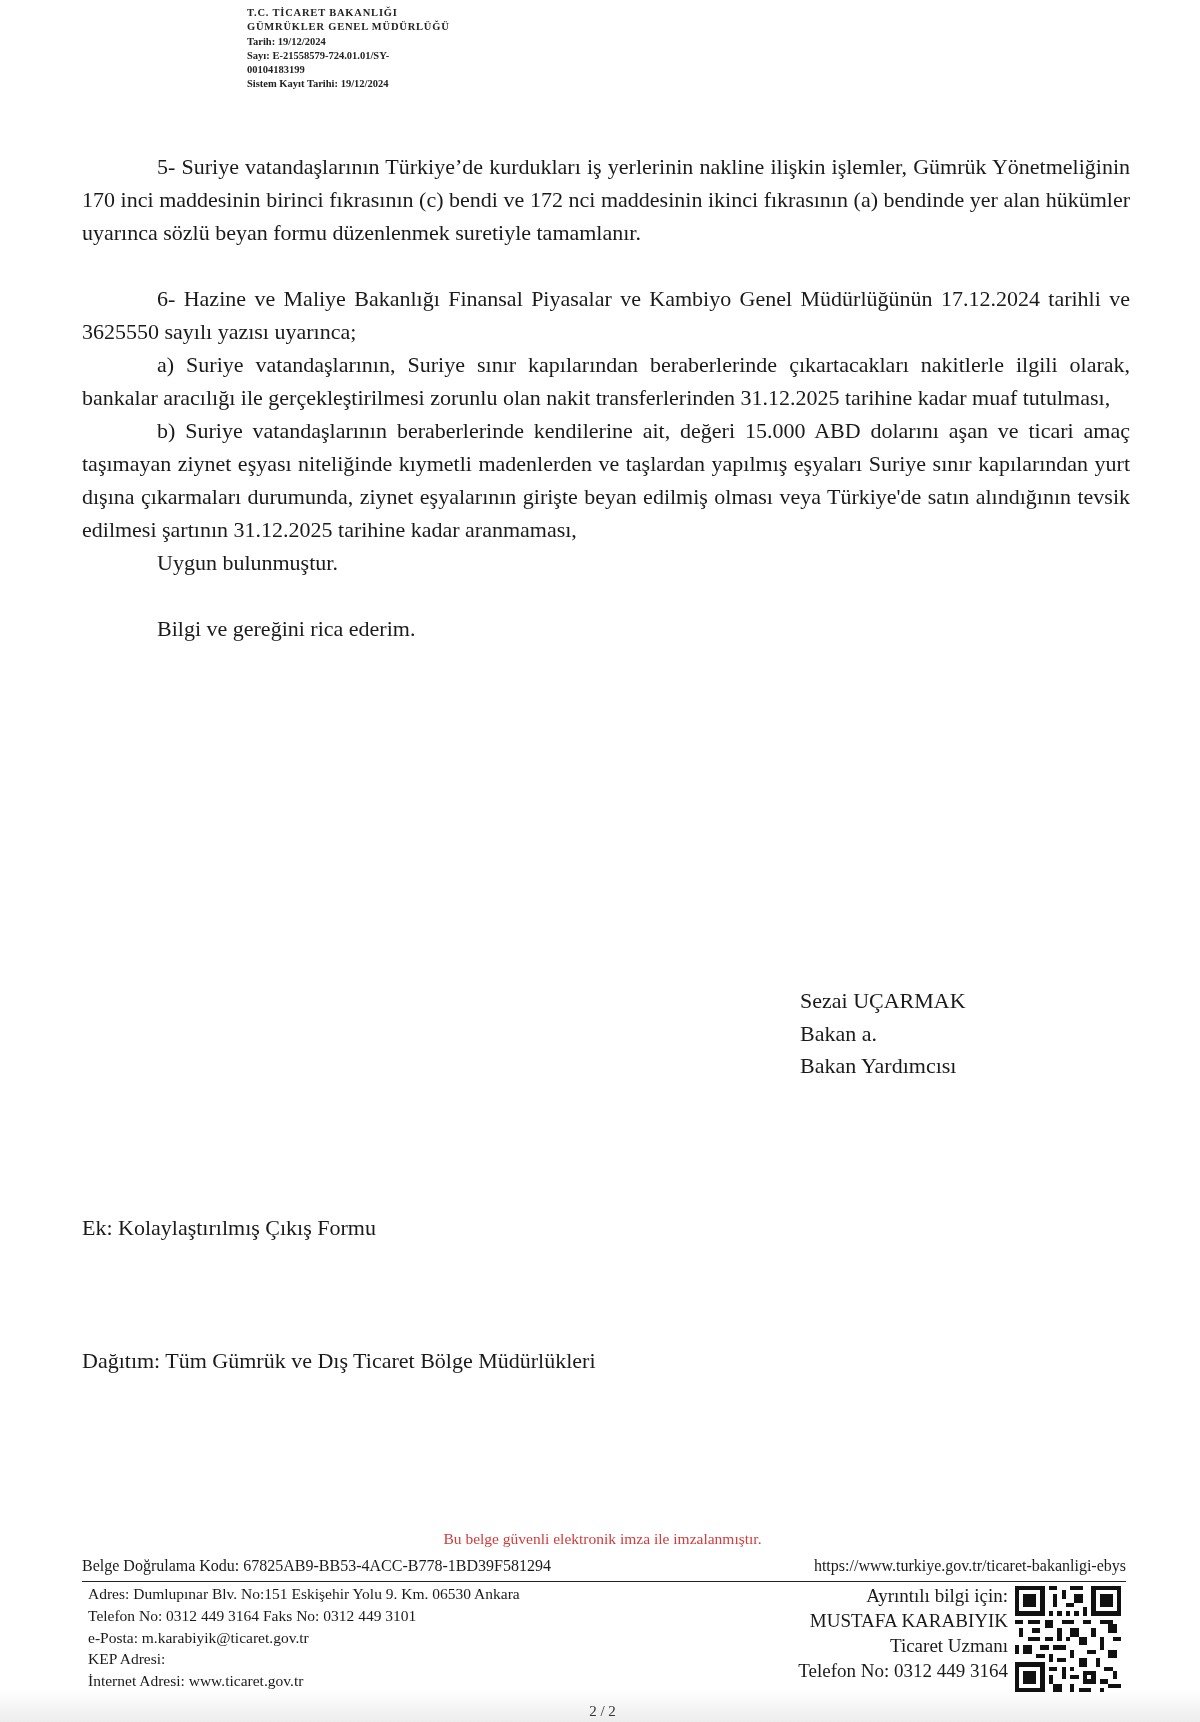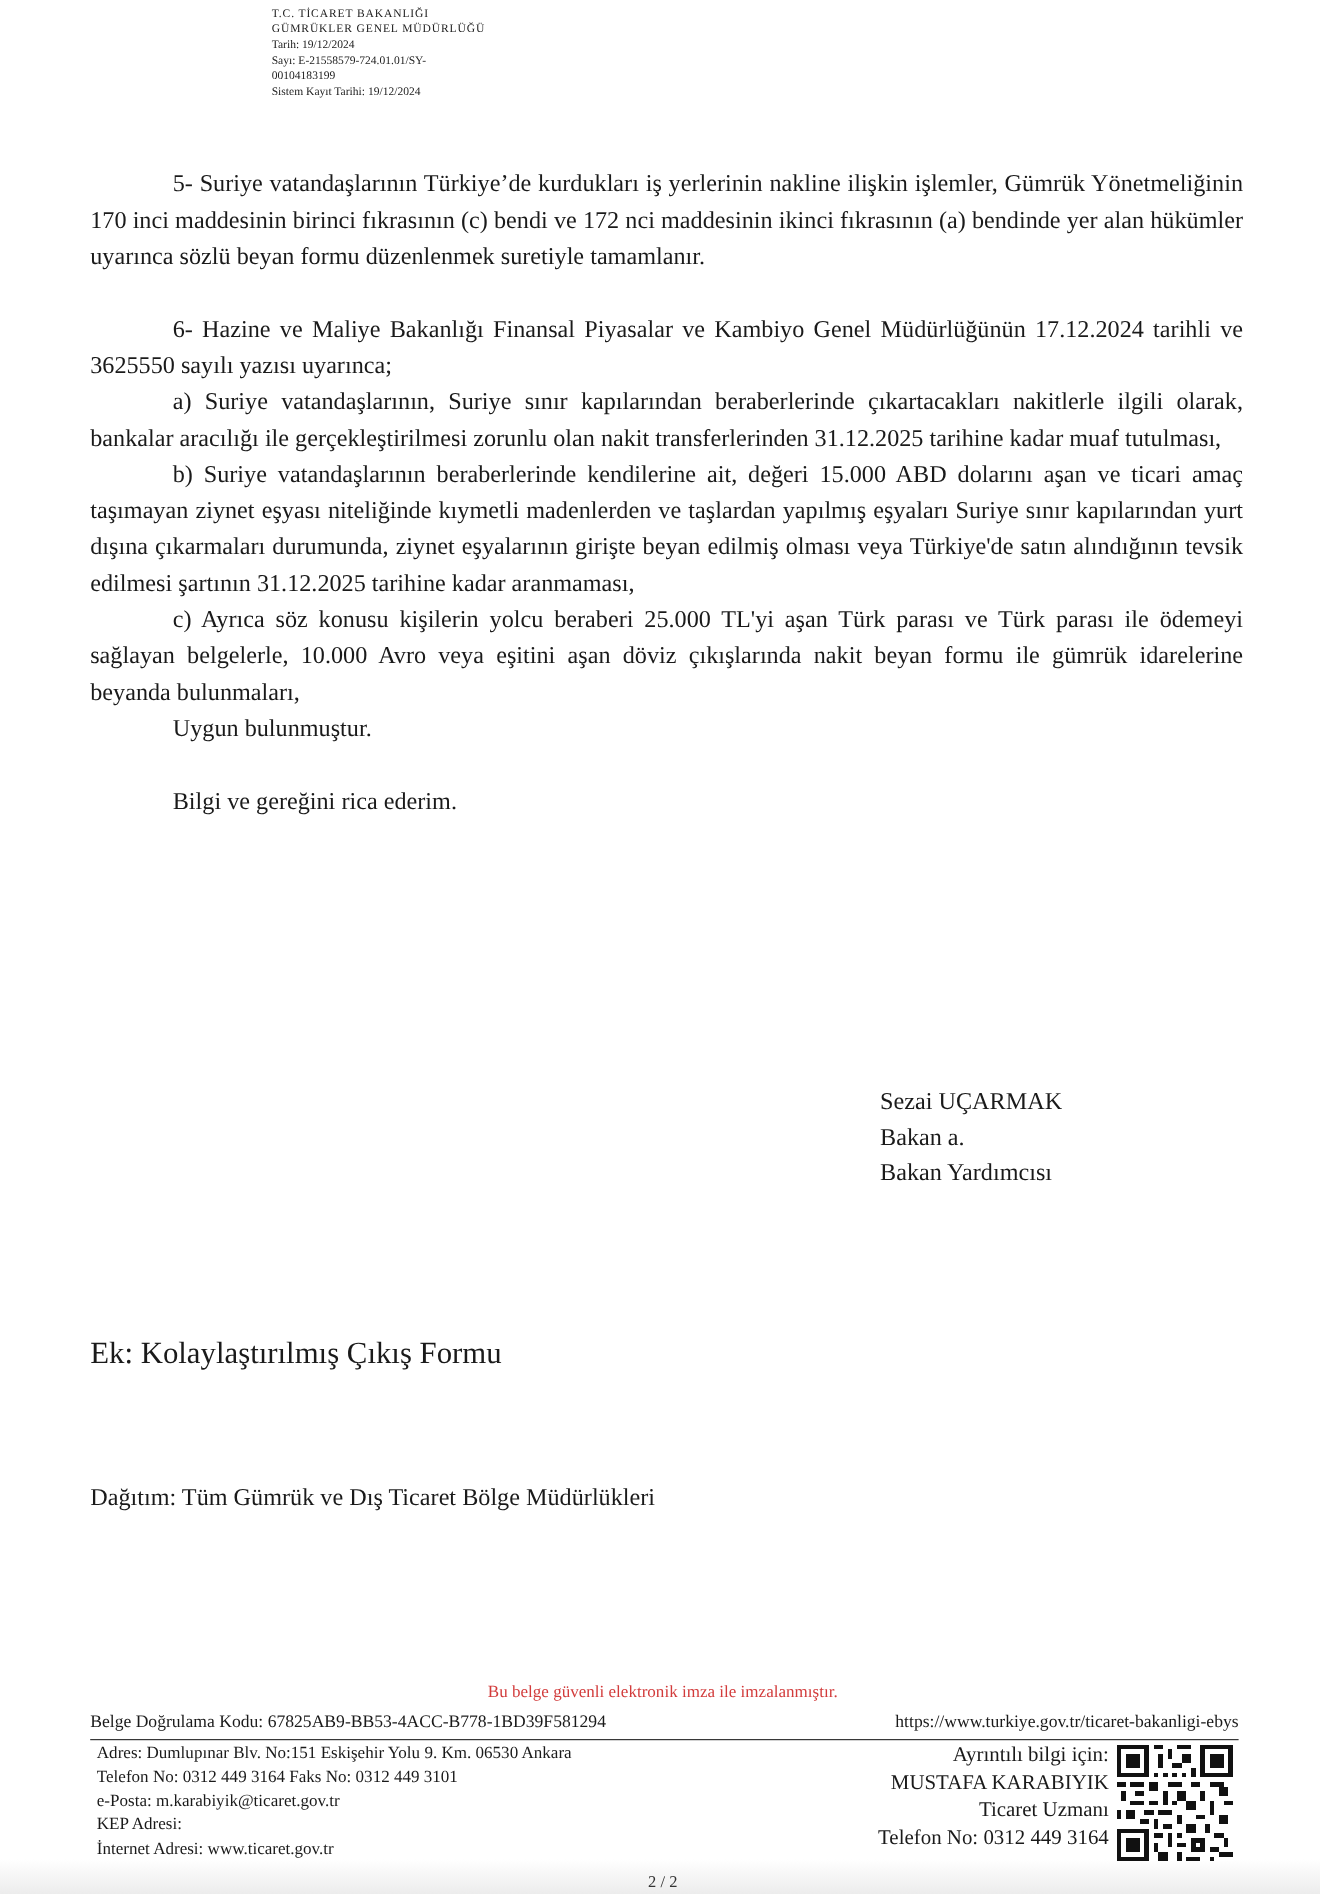--- a/index.html
+++ b/index.html
@@ -10,38 +10,38 @@
   }
   .bottom-fade {
     position: absolute; left: 0; right: 0; top: 1690px; height: 32px;
     background: linear-gradient(#ffffff, #ececec);
   }
   .header {
     position: absolute; left: 247px; top: 6px;
     font-size: 10.5px; line-height: 14.3px; color: #222;
     font-family: "Liberation Serif", serif;
   }
-  .header div { white-space: nowrap; }
+  .header div { white-space: nowrap; font-weight: bold; }
   .header .spaced { letter-spacing: 0.8px; }
 
   .body-text {
     position: absolute; left: 82px; width: 1048px;
     font-size: 22px; line-height: 33px; text-align: justify;
     text-align-last: left;
   }
   .body-text p { margin: 0; }
   .indent { text-indent: 75px; }
   .indent-only { padding-left: 75px; }
   .gap { height: 33px; }
 
   .signature {
     position: absolute; left: 800px; width: 232px; top: 985px;
     font-size: 22px; line-height: 32.5px; text-align: left;
   }
-  .annex { position: absolute; left: 82px; top: 1215px; font-size: 28px; }
+  .annex { position: absolute; left: 82px; top: 1215px; font-size: 22px; }
   .distribution { position: absolute; left: 82px; top: 1348px; font-size: 22px; }
 
   .esign-note {
     position: absolute; left: 0; width: 1205px; top: 1530px;
     text-align: center; color: #d23b3b; font-size: 15.5px;
   }
   .verify-row {
     position: absolute; left: 82px; top: 1557px; width: 1044px;
     font-size: 16px; display: flex; justify-content: space-between; gap: 20px;
   }
@@ -78,21 +78,20 @@
   <div>00104183199</div>
   <div>Sistem Kayıt Tarihi: 19/12/2024</div>
 </div>
 
 <div class="body-text" style="top:150px;">
   <p class="indent">5- Suriye vatandaşlarının Türkiye’de kurdukları iş yerlerinin nakline ilişkin işlemler, Gümrük Yönetmeliğinin 170 inci maddesinin birinci fıkrasının (c) bendi ve 172 nci maddesinin ikinci fıkrasının (a) bendinde yer alan hükümler uyarınca sözlü beyan formu düzenlenmek suretiyle tamamlanır.</p>
   <div class="gap"></div>
   <p class="indent">6- Hazine ve Maliye Bakanlığı Finansal Piyasalar ve Kambiyo Genel Müdürlüğünün 17.12.2024 tarihli ve 3625550 sayılı yazısı uyarınca;</p>
   <p class="indent">a) Suriye vatandaşlarının, Suriye sınır kapılarından beraberlerinde çıkartacakları nakitlerle ilgili olarak, bankalar aracılığı ile gerçekleştirilmesi zorunlu olan nakit transferlerinden 31.12.2025 tarihine kadar muaf tutulması,</p>
   <p class="indent">b) Suriye vatandaşlarının beraberlerinde kendilerine ait, değeri 15.000 ABD dolarını aşan ve ticari amaç taşımayan ziynet eşyası niteliğinde kıymetli madenlerden ve taşlardan yapılmış eşyaları Suriye sınır kapılarından yurt dışına çıkarmaları durumunda, ziynet eşyalarının girişte beyan edilmiş olması veya Türkiye'de satın alındığının tevsik edilmesi şartının 31.12.2025 tarihine kadar aranmaması,</p>
-  <p class="indent">c) Ayrıca söz konusu kişilerin yolcu beraberi 25.000 TL'yi aşan Türk parası ve Türk parası ile ödemeyi sağlayan belgelerle, 10.000 Avro veya eşitini aşan döviz çıkışlarında nakit beyan formu ile gümrük idarelerine beyanda bulunmaları,</p>
   <p class="indent-only">Uygun bulunmuştur.</p>
   <div class="gap"></div>
   <p class="indent-only">Bilgi ve gereğini rica ederim.</p>
 </div>
 
 <div class="signature">
   <div>Sezai UÇARMAK</div>
   <div>Bakan a.</div>
   <div>Bakan Yardımcısı</div>
 </div>

